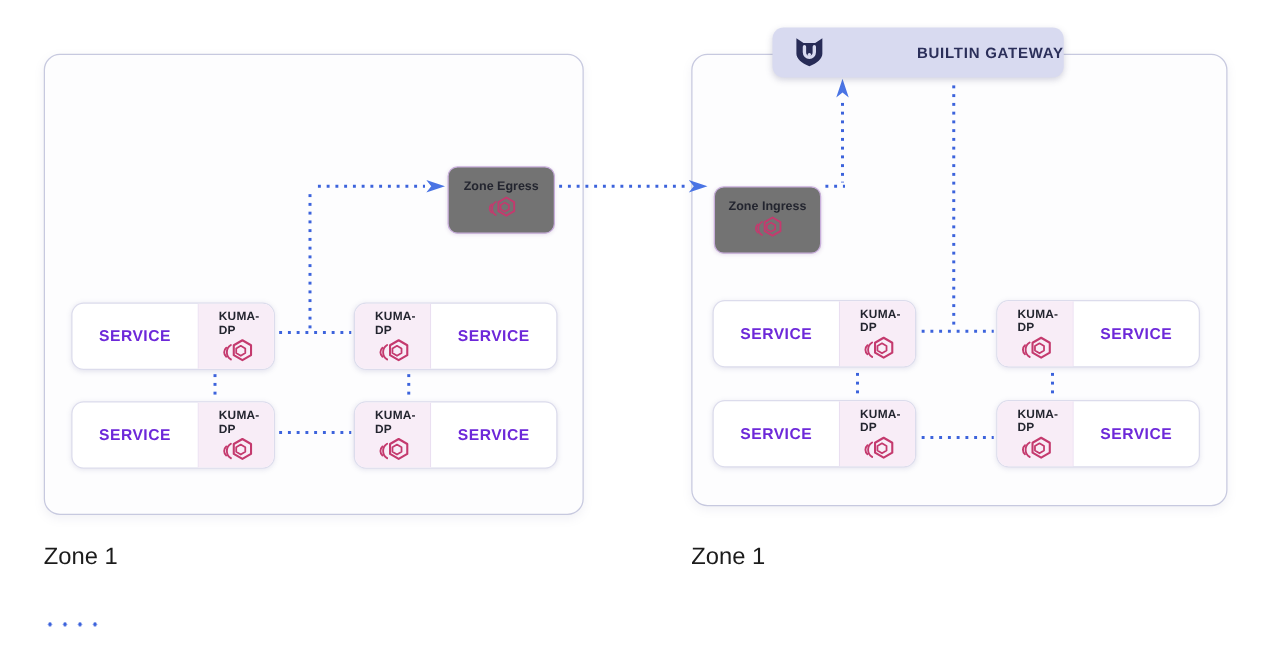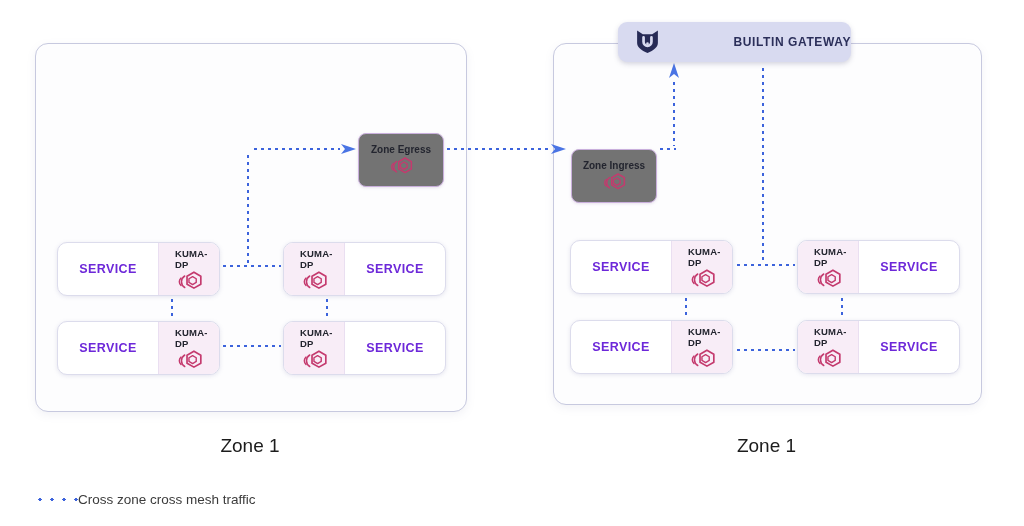--- a/index.html
+++ b/index.html
@@ -47,21 +47,21 @@
   .kuma-label { font-size:9.5px; font-weight:bold; color:#23252f; letter-spacing:.2px;padding-left:16px; }
 
   .dh { position:absolute; height:4px;
     background:radial-gradient(circle, #3c63dc 1.2px, transparent 1.4px) repeat-x;
     background-size:7px 4px; }
   .dv { position:absolute; width:4px;
     background:radial-gradient(circle, #3c63dc 1.2px, transparent 1.4px) repeat-y;
     background-size:4px 7px; }
   .arrow { position:absolute; }
 
-  .zone-label { position:absolute; font-size:19px; color:#1c1c1c; text-align:center; }
+  .zone-label { position:absolute; font-size:19px; color:#1c1c1c; }
   #zone1-label { left:35px; top:435px; width:430px; }
   #zone2-label { left:553px; top:435px; width:427px; }
 
   .legend-dots { position:absolute; left:34px; top:497px; width:46px; height:5px;
     background:radial-gradient(circle, #3c63dc 1.5px, transparent 1.7px) repeat-x;
     background-size:12px 5px; }
   .legend-label { position:absolute; left:78px; top:492px; font-size:13.5px; color:#3b3b3b; }
 </style>
 </head>
 <body>
@@ -212,15 +212,14 @@
       <svg class="kuma-ic">
           <use href="#ic-kuma"></use>
         </svg>
     </div>
   </div>
 
   <div class="zone-label" id="zone1-label">Zone 1</div>
   <div class="zone-label" id="zone2-label">Zone 1</div>
 
   <div class="legend-dots"></div>
-  <div class="legend-label">Cross zone cross mesh traffic</div>
 
 </div>
 
 </body></html>

